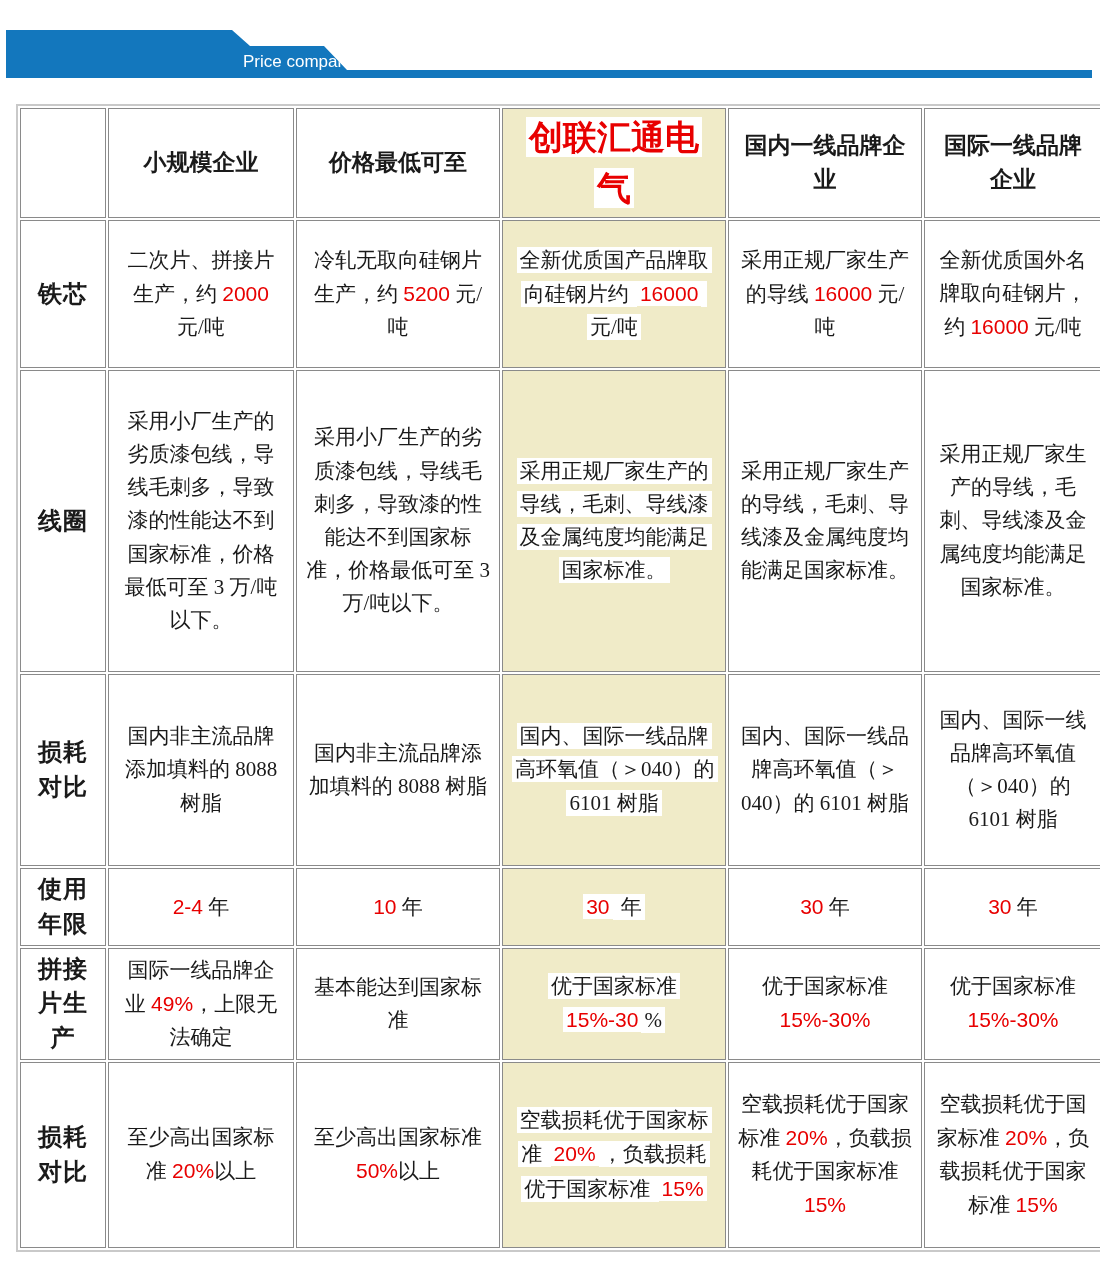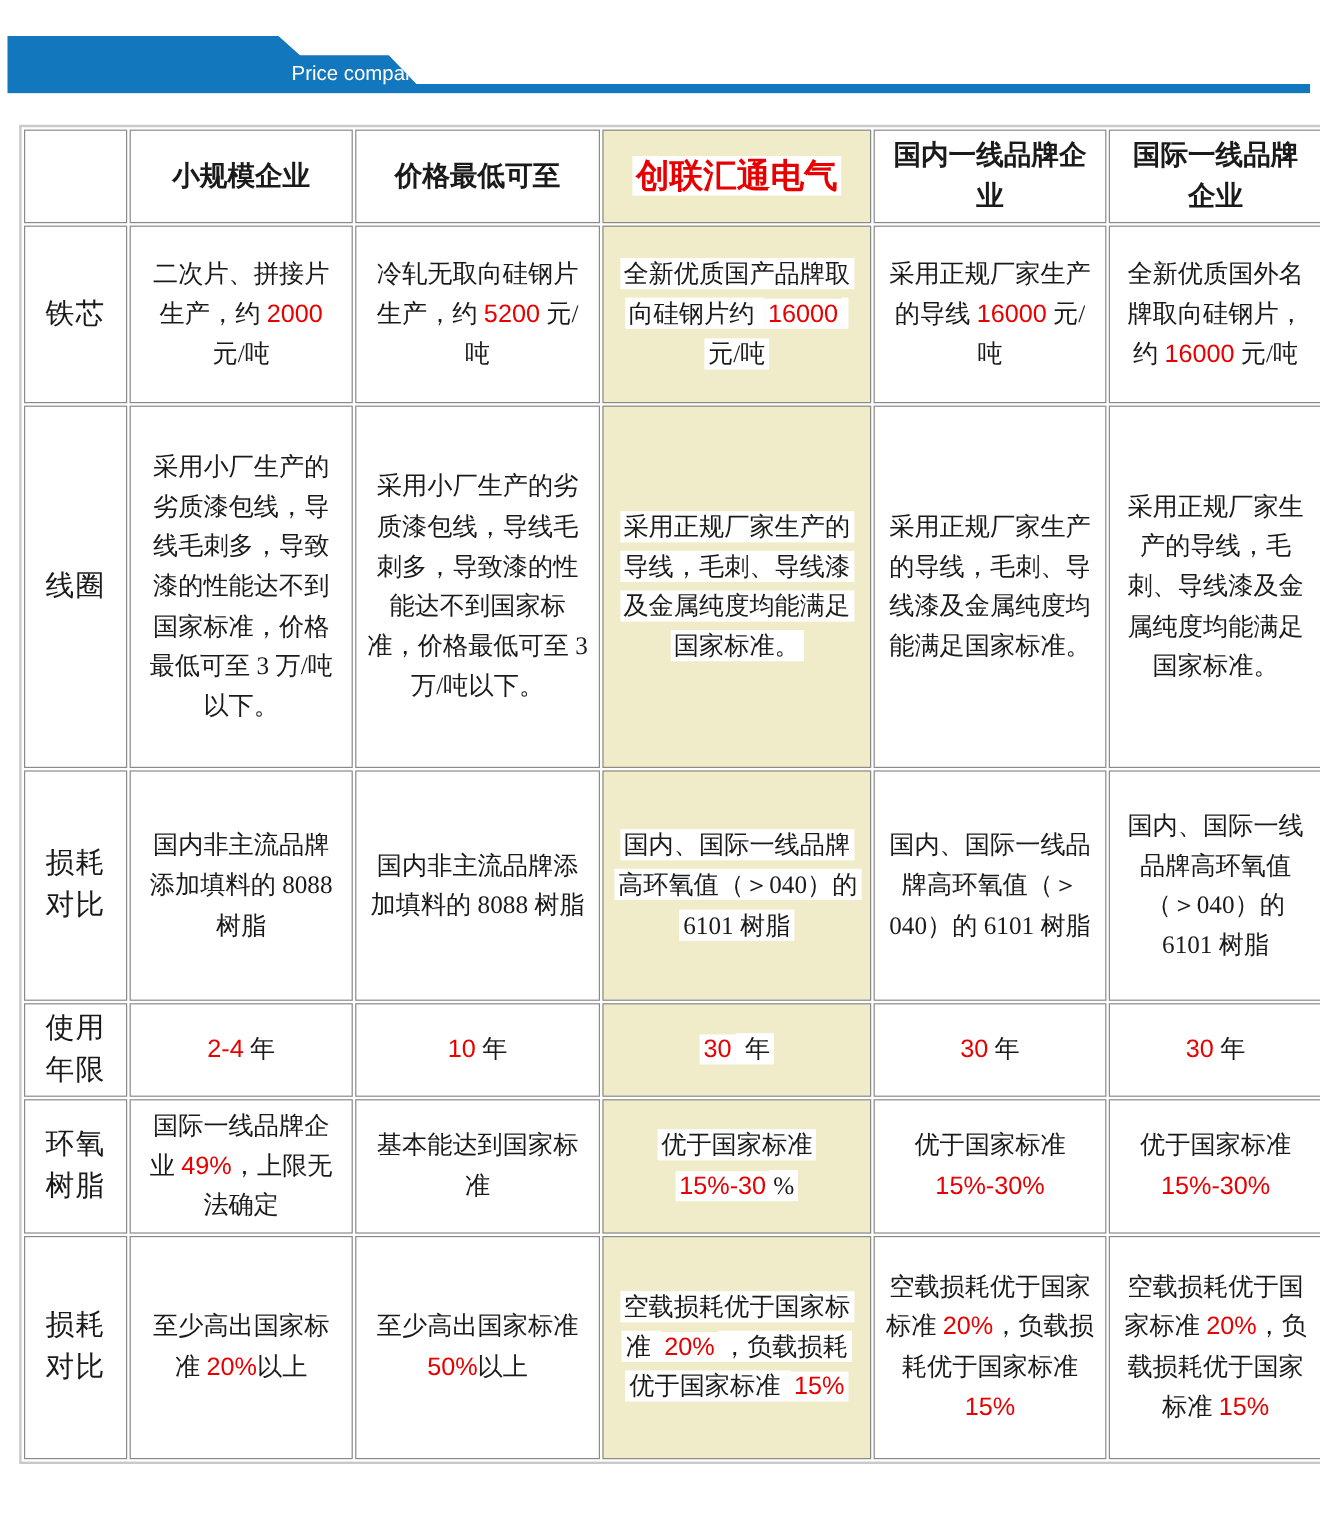--- a/index.html
+++ b/index.html
@@ -50,28 +50,28 @@
   }
   tr.h-header td{height:78px;}
   tr.h-r1 td{height:148px;}
   tr.h-r2 td{height:302px;}
   tr.h-r3 td{height:192px;}
   tr.h-r4 td{height:70px;}
   tr.h-r5 td{height:112px;}
   tr.h-r6 td{height:186px;}
 
   td.row-label{
-    font-weight:400;font-size:24px;line-height:1.45;letter-spacing:1px;
+    font-weight:700;font-size:24px;line-height:1.45;letter-spacing:1px;
     padding:3px 14px;
   }
   tr.h-header td{
     font-weight:700;font-size:23px;line-height:1.5;
   }
   td.company-col{background:var(--highlight-col-bg);}
-  tr.h-header td.company-col{font-size:28px;}
+  tr.h-header td.company-col{font-size:34px;}
   td .red{color:var(--accent-red);font-family:"Liberation Sans","DejaVu Sans",sans-serif;}
   td.boxed span{
     background:#ffffff;
     padding:1px 3px;
     -webkit-box-decoration-break:clone;box-decoration-break:clone;
   }
 </style>
 </head>
 <body>
 
@@ -128,21 +128,21 @@
     <tr class="h-r4">
       <td class="row-label">使用年限</td>
       <td><span class="red">2-4</span><span> 年</span></td>
       <td><span class="red">10</span><span> 年</span></td>
       <td class="company-col boxed"><span class="red">30</span><span> 年</span></td>
       <td><span class="red">30</span><span> 年</span></td>
       <td><span class="red">30</span><span> 年</span></td>
     </tr>
 
     <tr class="h-r5">
-      <td class="row-label">环氧树脂</td>
+      <td class="row-label">拼接片生产</td>
       <td><span>国际一线品牌企业 </span><span class="red">49%</span><span>，上限无法确定</span></td>
       <td><span>基本能达到国家标准</span></td>
       <td class="company-col boxed"><span>优于国家标准 </span><span class="red">15%-30</span><span>%</span></td>
       <td><span>优于国家标准 </span><span class="red">15%-30%</span></td>
       <td><span>优于国家标准 </span><span class="red">15%-30%</span></td>
     </tr>
 
     <tr class="h-r6">
       <td class="row-label">损耗对比</td>
       <td><span>至少高出国家标准 </span><span class="red">20%</span><span>以上</span></td>

